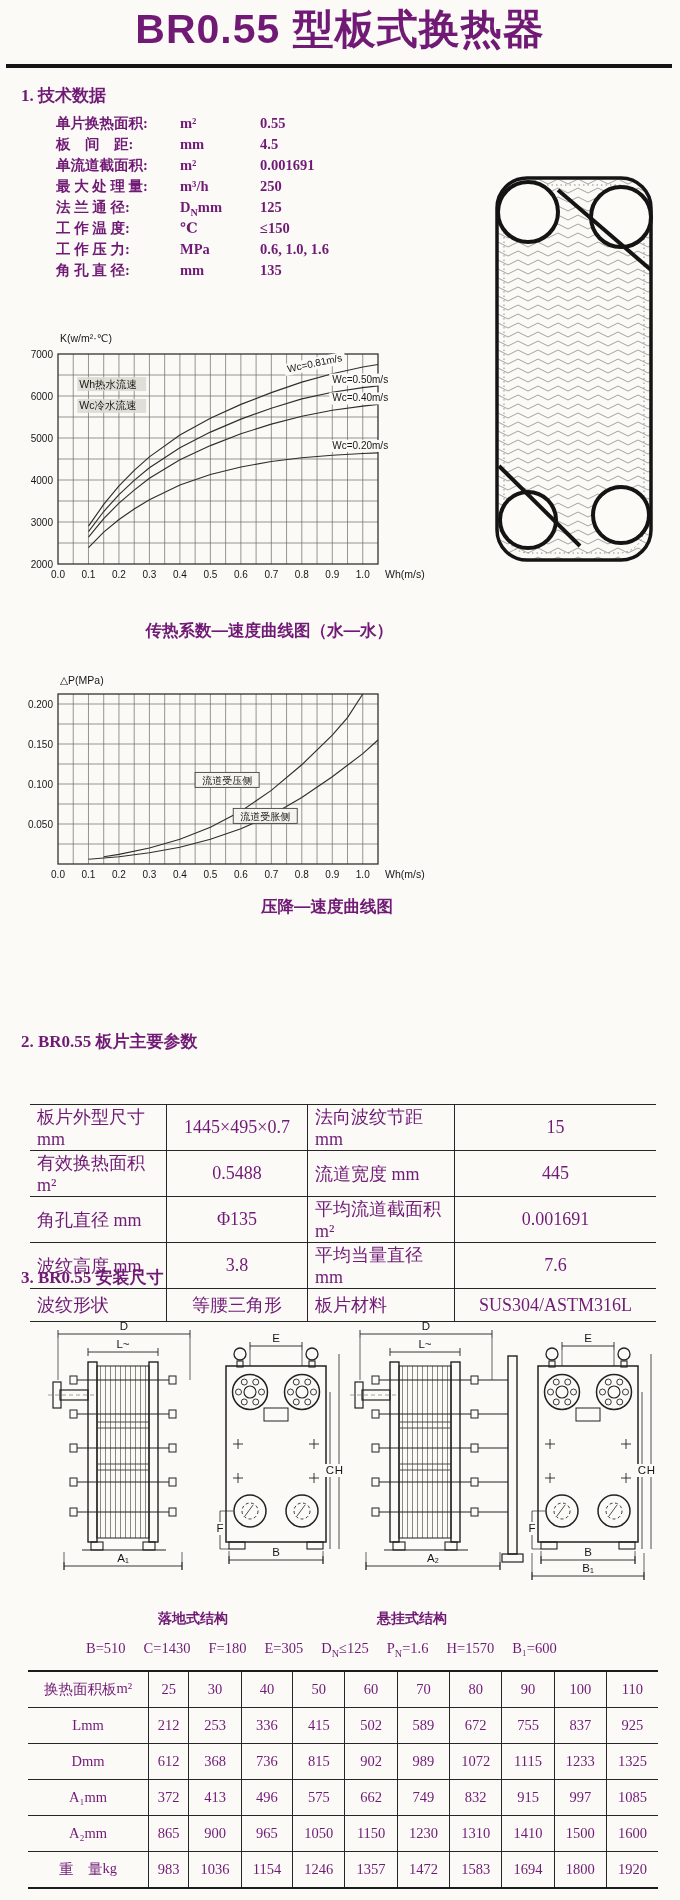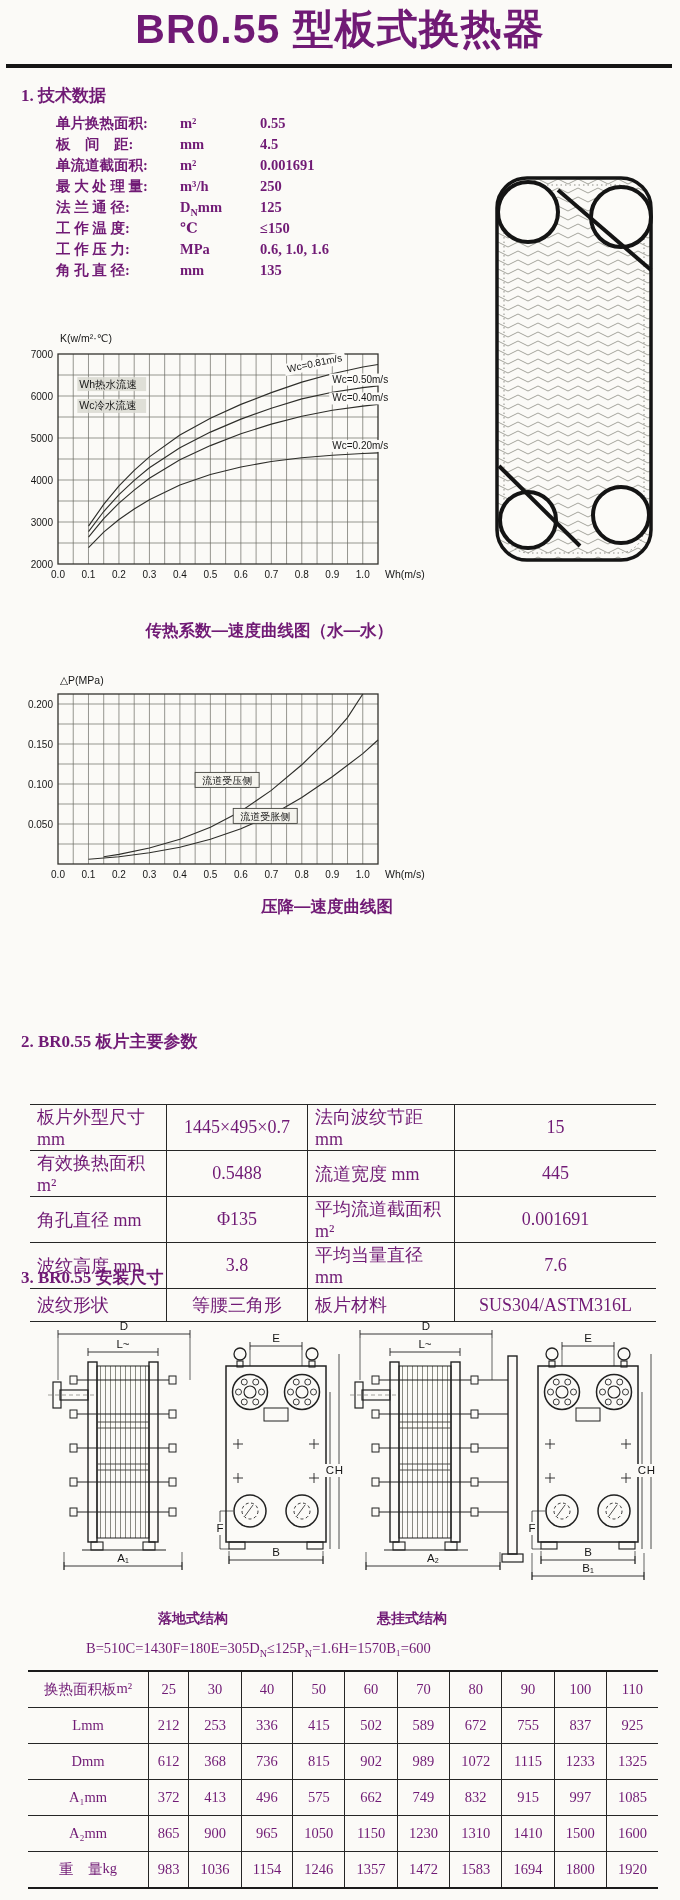--- a/index.html
+++ b/index.html
@@ -25,21 +25,21 @@
   .cap1{top:620px}.cap2{top:896px}
   #plateTable{position:absolute;left:30px;top:1104px;width:626px;border-collapse:collapse;font-size:18px;}
   #plateTable td{border-top:1.6px solid #262626;height:32px;padding:0 7px;}
   #plateTable tr:last-child td{border-bottom:1.6px solid #262626;}
   #plateTable td.c0,#plateTable td.c1,#plateTable td.c2{border-right:1.2px solid #262626;}
   #plateTable td.c0{width:122px}#plateTable td.c1{width:126px;text-align:center}
   #plateTable td.c2{width:132px}#plateTable td.c3{text-align:center}
   .dcap{position:absolute;top:1610px;width:150px;text-align:center;
         font-family:"Liberation Sans","DejaVu Sans",sans-serif;font-weight:bold;font-size:14px;}
   .dcap1{left:118px}.dcap2{left:337px}
-  .dims{position:absolute;left:86px;top:1640px;font-size:14.5px;display:flex;white-space:nowrap;}
+  .dims{position:absolute;left:86px;top:1640px;font-size:14.5px;display:flex;gap:18px;white-space:nowrap;}
   #sizeTable{position:absolute;left:28px;top:1670px;width:630px;border-collapse:collapse;
              font-size:14.5px;text-align:center;}
   #sizeTable td{border:1.2px solid #262626;height:33px;}
   #sizeTable td:first-child{border-left:none;width:118px;}
   #sizeTable td:last-child{border-right:none;}
   #sizeTable tr:first-child td{border-top:2.6px solid #1b1b1b;}
   #sizeTable tr:last-child td{border-bottom:2.6px solid #1b1b1b;text-align:center;}
   .sz-lbl{display:flex;justify-content:center;}
 </style>
 </head>

